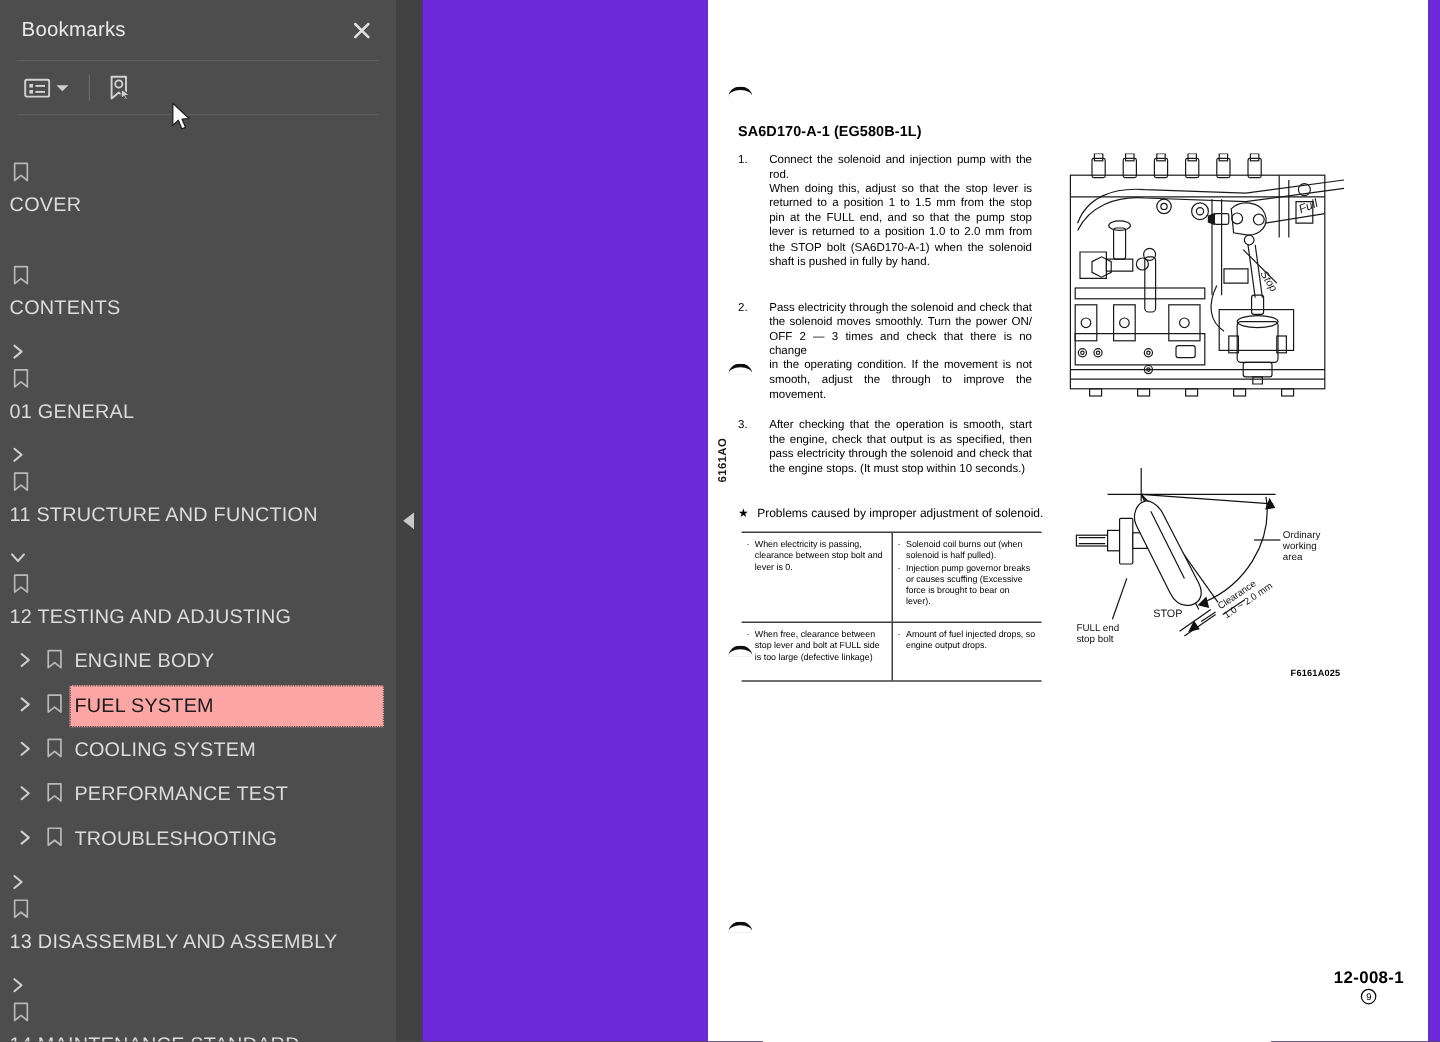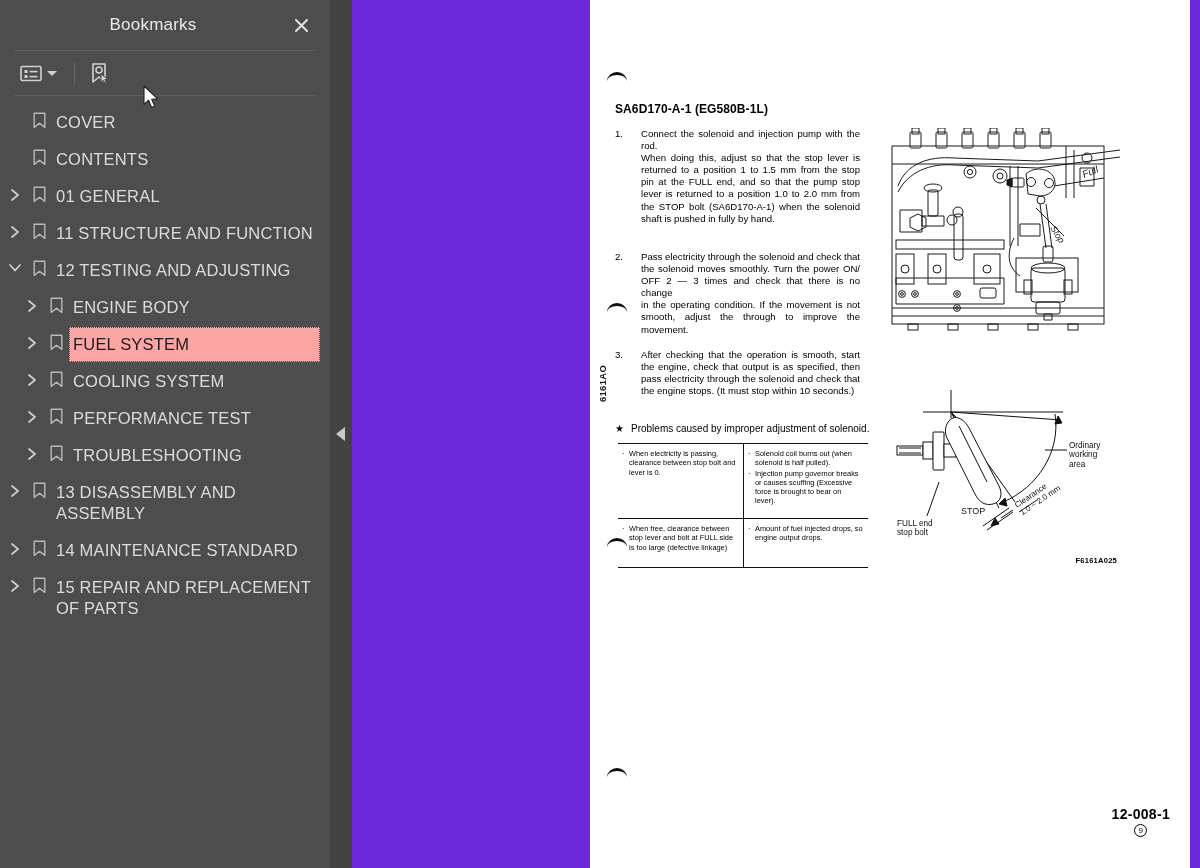--- a/index.html
+++ b/index.html
@@ -15,21 +15,20 @@
   .panel {
     width: 330px; height: 868px;
     background: #4d4d4d;
     position: relative;
     flex: 0 0 330px;
   }
   .panel-header {
     height: 50px;
     display: flex; align-items: center;
     padding: 0 16px 0 18px;
-    text-align: center;
   }
   .panel-title {
     color: #e8e8e8; font-size: 17px; letter-spacing: .2px;
     flex: 1;
   }
   .close-btn {
     width: 26px; height: 26px;
     display: flex; align-items: center; justify-content: center;
     cursor: pointer;
   }
@@ -71,22 +70,22 @@
   .bm-icon {
     width: 26px; flex: 0 0 26px;
     display: flex; align-items: flex-start; justify-content: center;
     padding-top: 7px;
   }
   .row-label {
     color: #dcdcdc; font-size: 16.5px; line-height: 21px;
     padding: 7px 6px 7px 4px; letter-spacing: .2px;
     flex: 1;
   }
-  .row.depth0 { padding-left: 4px; }
-  .row.depth1 { padding-left: 21px; }
+  .row.depth0 { padding-left: 4px; flex-direction: column; }
+  .row.depth1 { padding-left: 10px; }
   .row.noexp .chev { visibility: hidden; }
   .row.selected .row-label {
     background: #fca5a5;
     color: #1c1c1c;
     outline: 1px dotted #4a4a4a;
     outline-offset: -1px;
   }
 
   
   .handle-strip {

